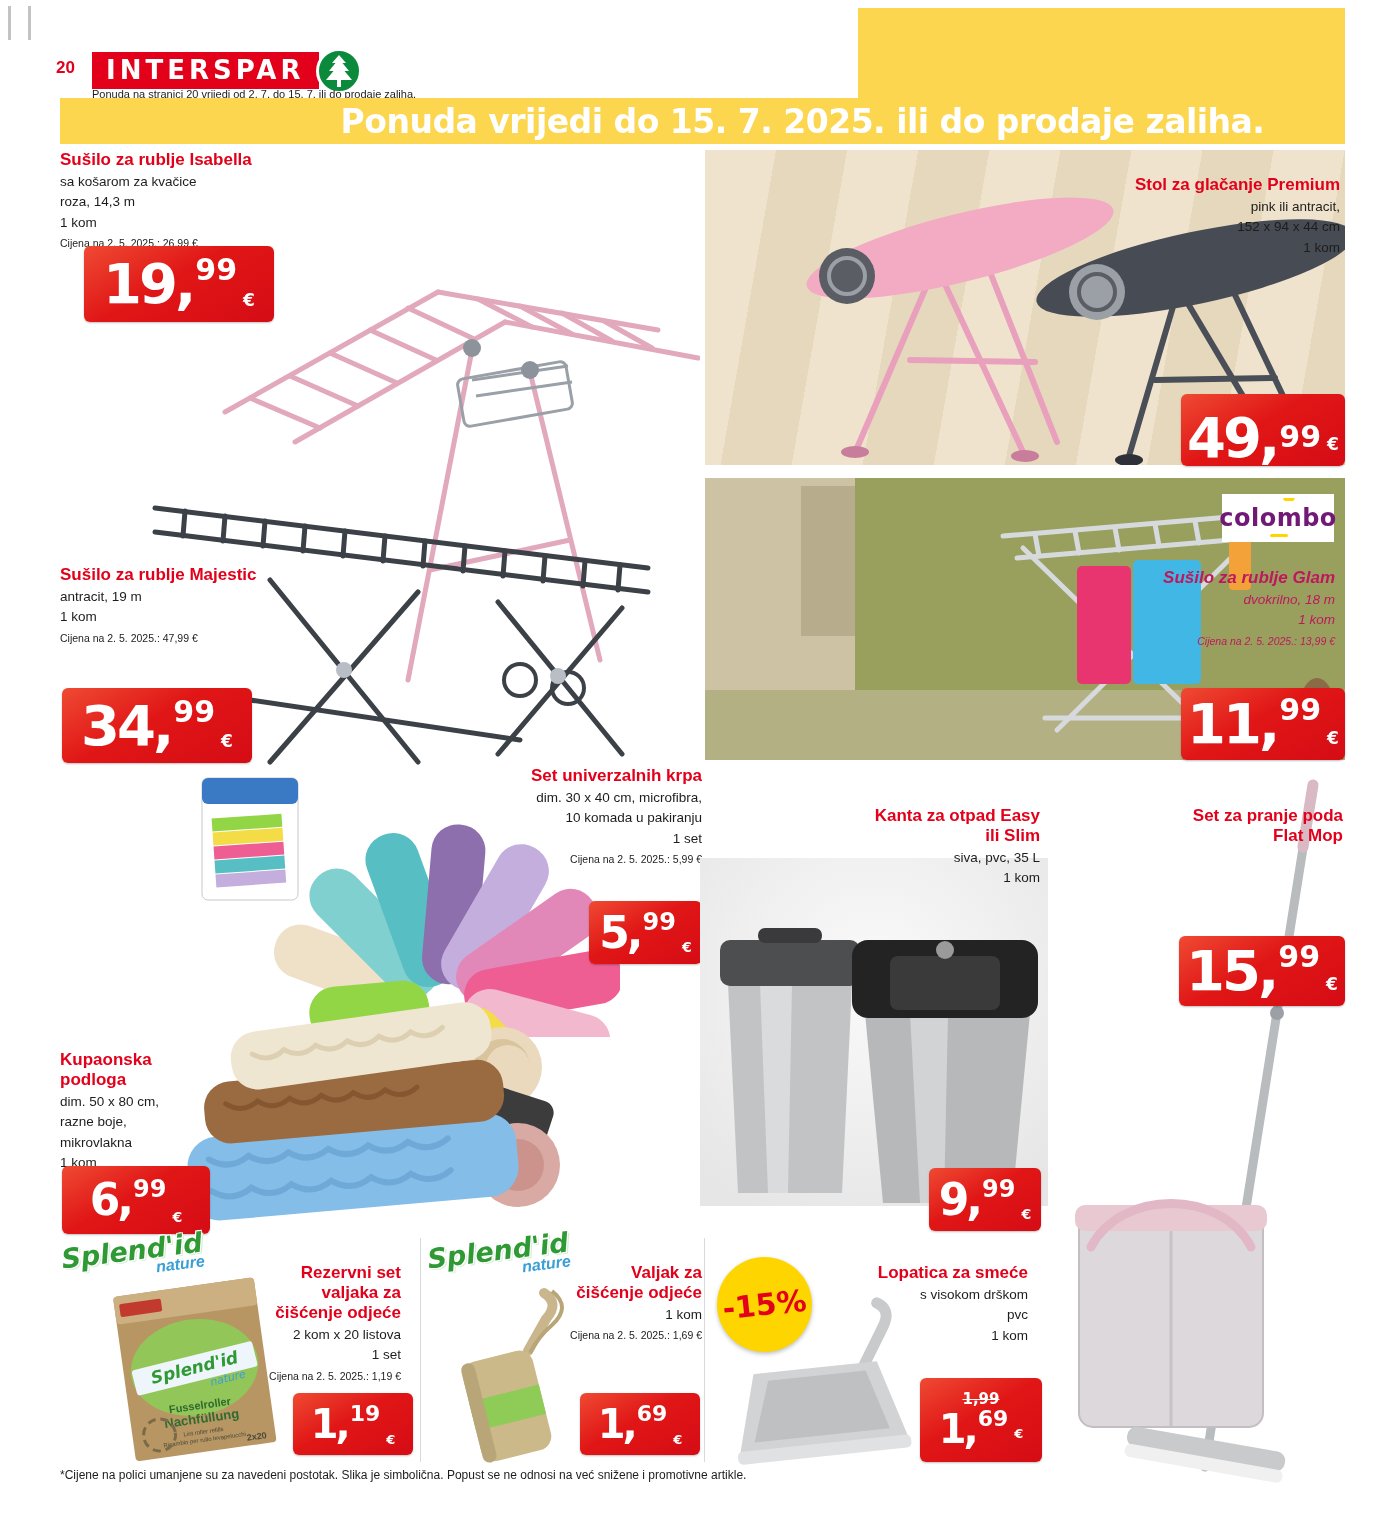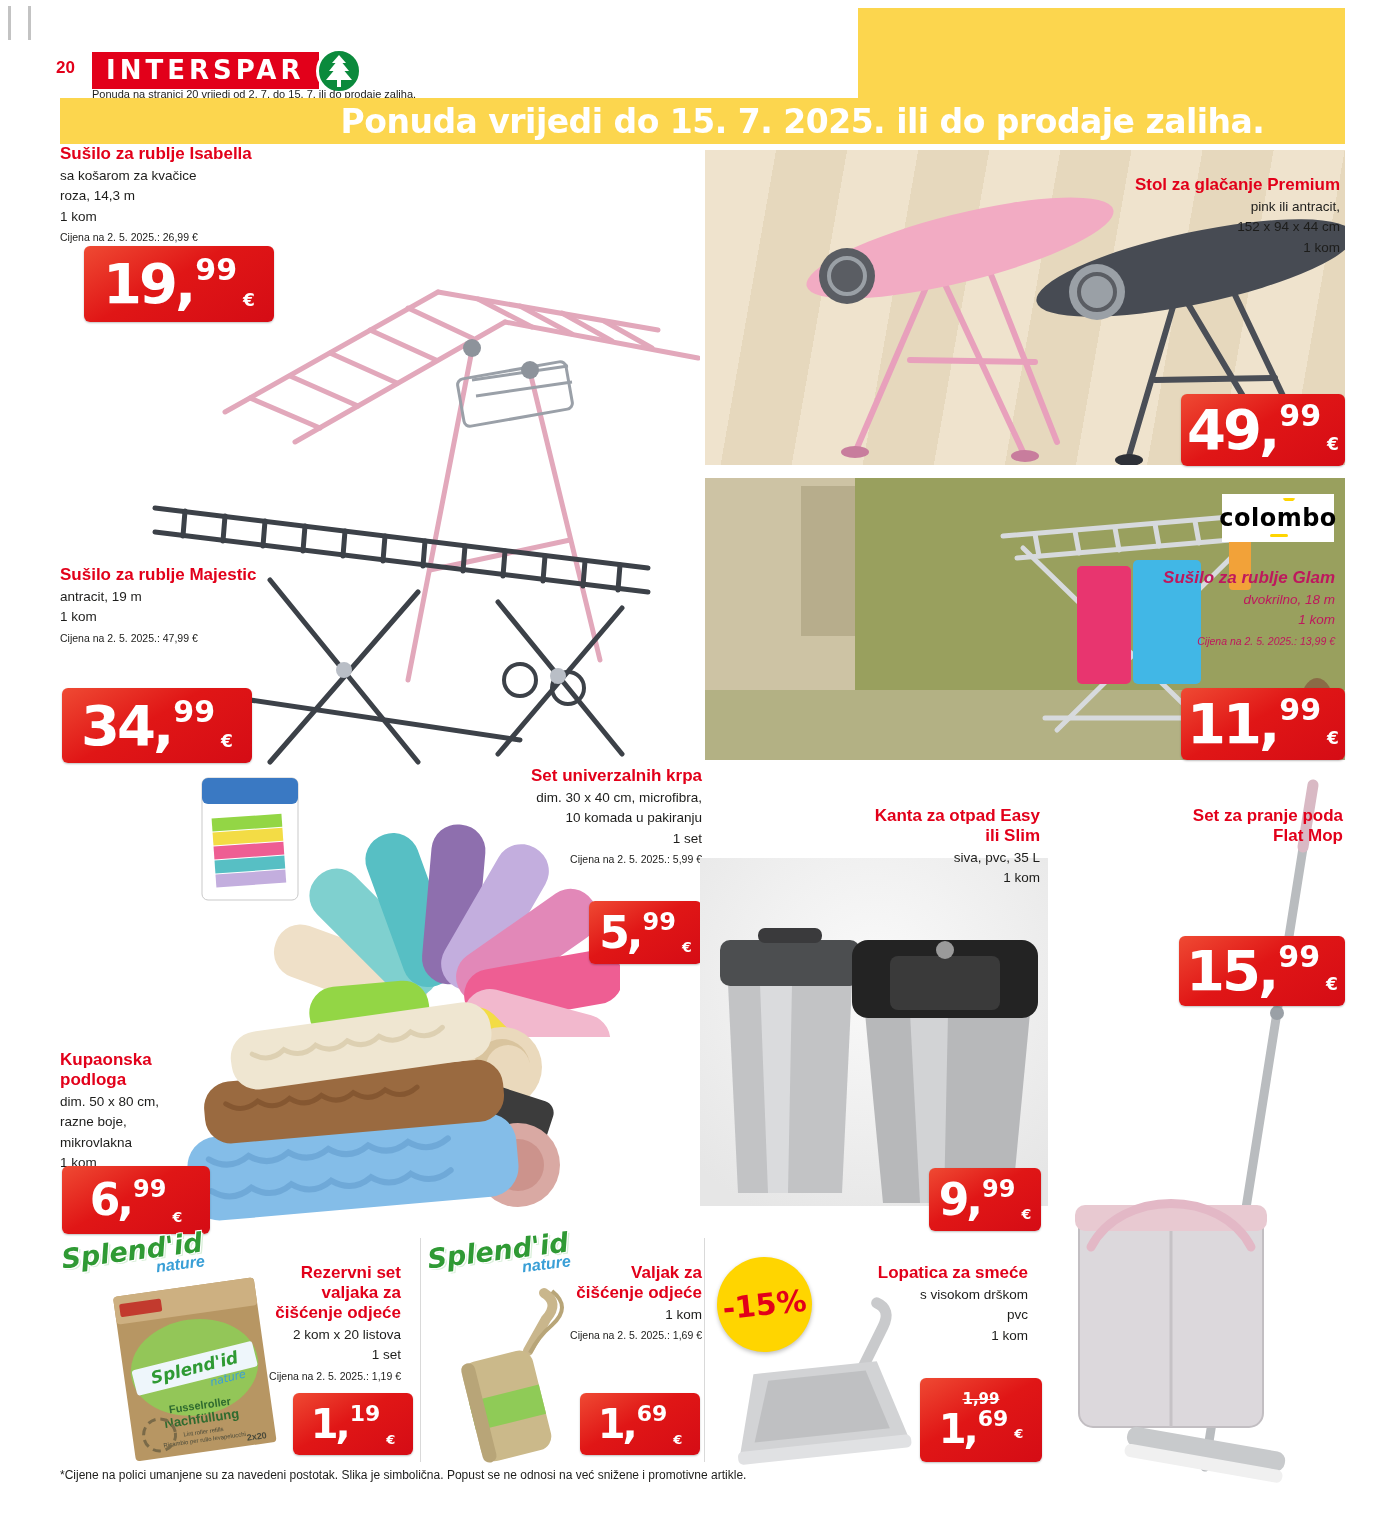--- a/index.html
+++ b/index.html
@@ -45,21 +45,21 @@
   .price.col{flex-direction:column;}
   .price .row{display:flex;align-items:center;justify-content:center;}
   .struck{font-size:15px;text-decoration:line-through;display:block;line-height:1;margin-bottom:2px;}
 
   .discount{width:95px;height:95px;border-radius:50%;background:#ffd500;display:flex;align-items:center;
     justify-content:center;color:var(--red);font-family:"DejaVu Sans",sans-serif;font-weight:bold;
     font-size:30px;transform:rotate(-6deg);box-shadow:0 2px 4px rgba(0,0,0,.25);}
 
   
   .colombo-box{background:#fff;display:flex;align-items:center;justify-content:center;position:absolute;}
-  .colombo-text{color:#000000;font-weight:bold;font-size:24px;letter-spacing:.5px;font-family:"DejaVu Sans",sans-serif;}
+  .colombo-text{color:#701a75;font-weight:bold;font-size:24px;letter-spacing:.5px;font-family:"DejaVu Sans",sans-serif;}
   .colombo-caret{position:absolute;top:4px;left:60px;width:14px;height:7px;border-left:3px solid #ffd500;
     border-right:3px solid #ffd500;transform:rotate(0deg);border-top:3px solid #ffd500;border-bottom:none;
     border-radius:3px 3px 0 0;background:transparent;border-left-color:transparent;border-right-color:transparent;}
   .colombo-underline{position:absolute;bottom:5px;left:48px;width:18px;height:3px;background:#ffd500;border-radius:2px;}
 
   
   .splendid{transform:rotate(-7deg);line-height:.8;}
   .sp-main{color:#2f9a34;font-weight:bold;font-style:italic;font-size:27px;font-family:"DejaVu Sans",sans-serif;
     text-shadow:-1px -1px 0 #fff,1px -1px 0 #fff,-1px 1px 0 #fff,1px 1px 0 #fff,2px 2px 0 #d9efd9;}
   .sp-sub{display:block;text-align:right;color:#3a9fd6;font-style:italic;font-size:16px;font-weight:bold;
@@ -144,21 +144,21 @@
       <path d="M398 462 L522 614"></path>
         <path d="M522 468 L398 614"></path>
       <path d="M150 560 L420 600"></path>
     </g>
     <circle cx="420" cy="540" r="16" fill="none" stroke="#3c4148" stroke-width="4"></circle>
     <circle cx="468" cy="548" r="16" fill="none" stroke="#3c4148" stroke-width="4"></circle>
     <circle cx="244" cy="530" r="8" fill="#b9bec6"></circle>
       <circle cx="458" cy="536" r="8" fill="#b9bec6"></circle>
   </svg>
 
-  <div class="abs" style="left:60px;top:144px;width:270px;">
+  <div class="abs" style="left:60px;top:150px;width:270px;">
     <div class="ptitle">Sušilo za rublje Isabella</div>
     <div class="plines">
       <div>sa košarom za kvačice</div>
       <div>roza, 14,3 m</div>
       <div>1 kom</div>
     </div>
     <div class="pold">Cijena na 2. 5. 2025.: 26,99 €</div>
   </div>
   <div class="abs price" style="left:62px;top:246px;width:190px;height:76px;margin-left:22px;">
     <span class="pw">19,</span>
@@ -213,21 +213,21 @@
     </svg>
   </div>
   <div class="abs txt-r" style="left:1090px;top:155px;width:250px;">
     <div class="ptitle">Stol za glačanje Premium</div>
     <div class="plines">
       <div>pink ili antracit,</div>
       <div>152 x 94 x 44 cm</div>
       <div>1 kom</div>
     </div>
   </div>
-  <div class="abs price" style="left:1181px;top:394px;width:164px;height:72px;">
+  <div class="abs price" style="left:1181px;top:394px;width:164px;height:72px;align-items:flex-end;">
     <span class="pw">49,</span>
     <span class="pc">99</span>
     <span class="eur">€</span>
   </div>
 
   <div class="photo" style="left:705px;top:478px;width:640px;height:282px;background:#99a05e;">
     <svg width="640" height="282" viewBox="0 0 640 282">
       <rect x="0" y="0" width="150" height="282" fill="#cdc3a4"></rect>
       <rect x="96" y="8" width="54" height="150" fill="#b7ad8c"></rect>
       <rect x="0" y="212" width="640" height="70" fill="#b3b184"></rect>

